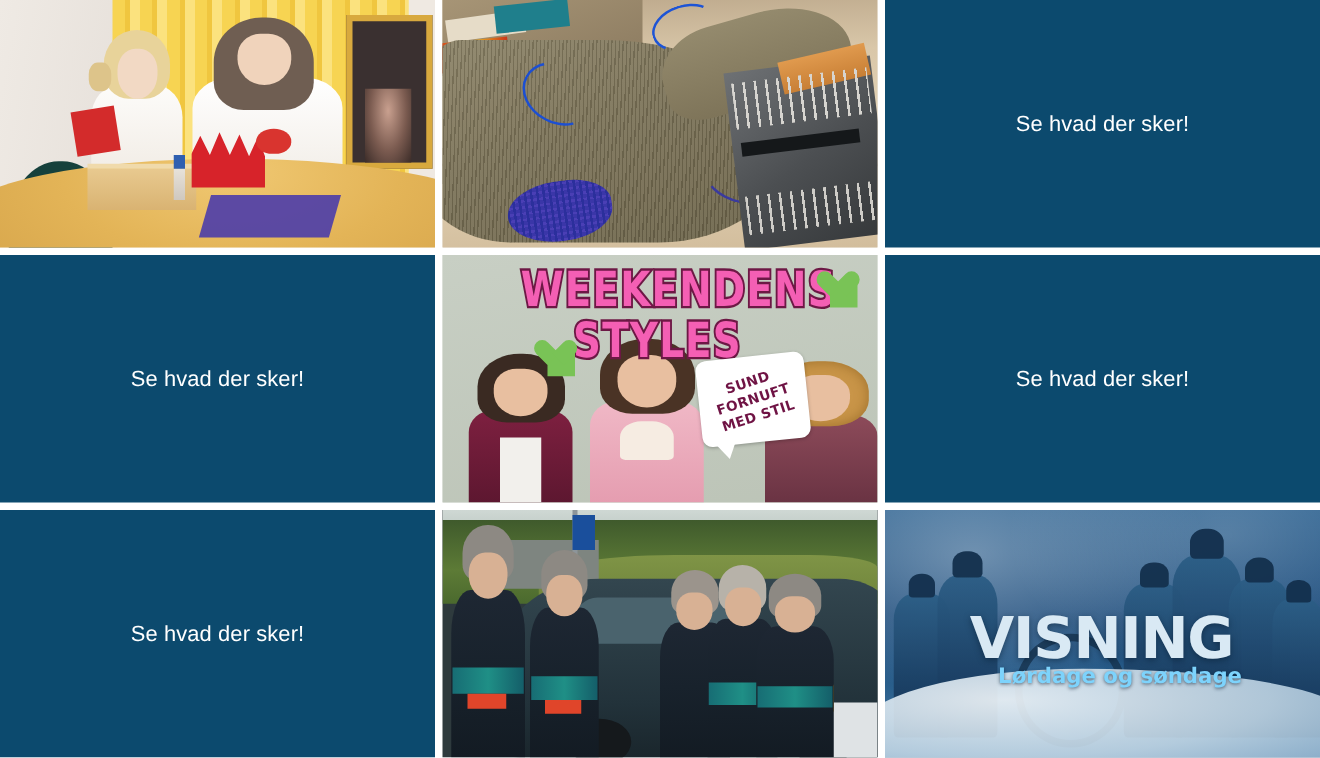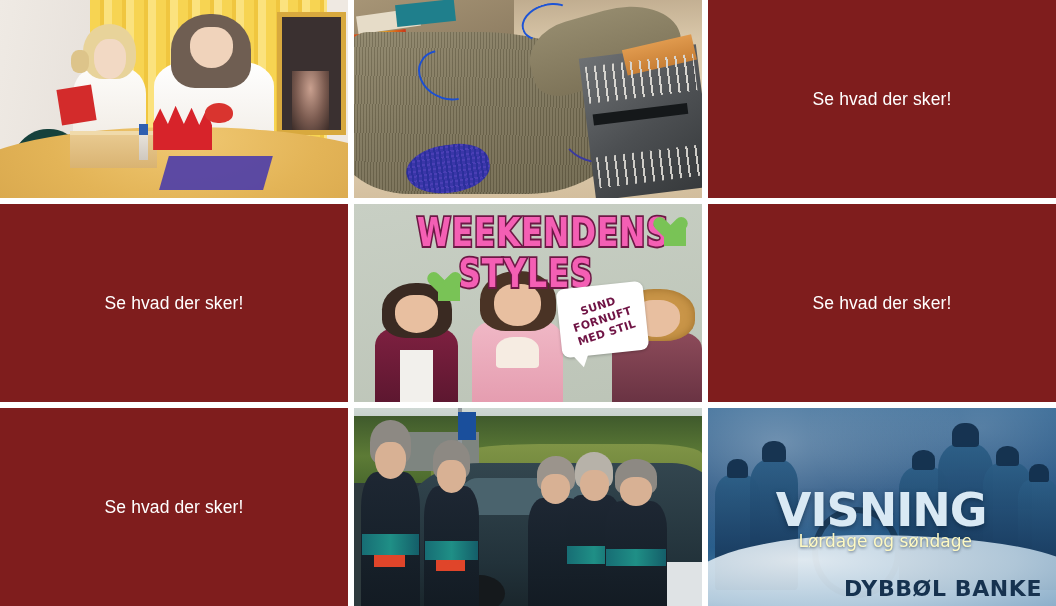--- a/index.html
+++ b/index.html
@@ -24,21 +24,21 @@
     background: #ffffff;
   }
 
   .tile {
     position: relative;
     overflow: hidden;
   }
 
   
   .placeholder {
-    background: #7f1d1d;
+    background: #0c4a6e;
     display: flex;
     align-items: center;
     justify-content: center;
   }
   .placeholder-label {
     color: #ffffff;
     font-size: 17.5px;
     font-family: "Liberation Sans", sans-serif;
     letter-spacing: 0.1px;
     white-space: nowrap;
@@ -436,21 +436,21 @@
     font-size: 46px;
     line-height: .92;
     letter-spacing: -1px;
     white-space: nowrap;
     text-shadow: 0 2px 5px rgba(5,25,45,.5);
   }
   .poster-line1 { left: 26%; top: 21%; }
   .poster-line2 { left: 19.5%; top: 41%; }
   .poster-sub {
     position: absolute; left: 26%; top: 62%;
-    color: #fef9c3; font-weight: normal; font-size: 17px;
+    color: #7dd3fc; font-weight: bold; font-size: 17px;
     font-family: "DejaVu Sans", sans-serif;
     white-space: nowrap;
     text-shadow: 0 1px 3px rgba(5,25,45,.65);
   }
   .poster-logo {
     position: absolute; right: 4%; bottom: 3%;
     text-align: right;
   }
   .poster-logo-top {
     color: #2f4f6e; font-size: 13px; letter-spacing: 4px;
@@ -625,17 +625,16 @@
     <div class="poster-wheel"></div>
     <div class="soldier s3"></div>
     <div class="soldier s4"></div>
     <div class="soldier s5"></div>
     <div class="soldier s6"></div>
     <div class="poster-snow"></div>
 
     <div class="poster-line2">VISNING</div>
     <div class="poster-sub">Lørdage og søndage</div>
     <div class="poster-logo">
-      <div class="poster-logo-bottom">DYBBØL BANKE</div>
     </div>
   </div>
 
 </div>
 
 </body></html>

